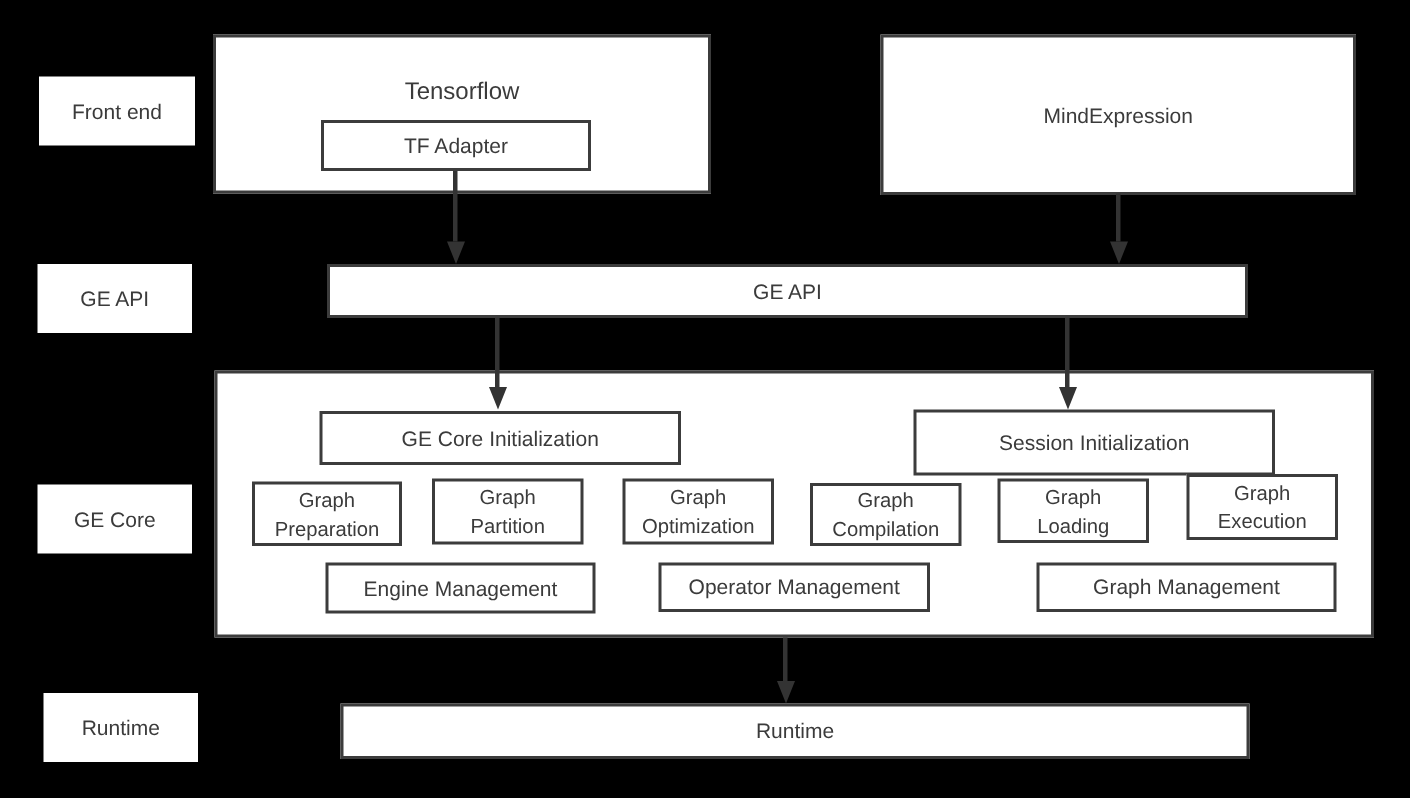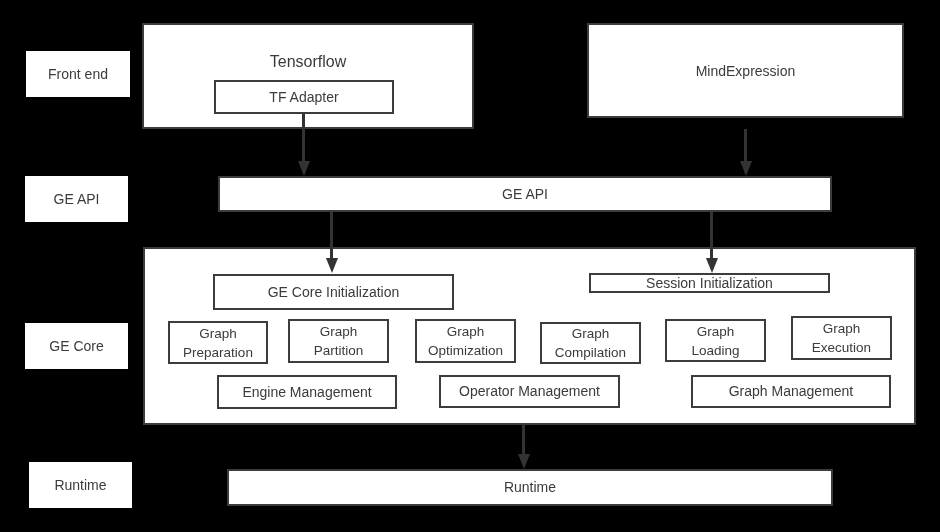--- a/index.html
+++ b/index.html
@@ -85,34 +85,34 @@
     <span>Runtime</span>
   </div>
 
   <div class="panel" style="left:142px;top:23px;width:332px;height:106px;">
     <div class="panel-title" style="top:28px;">Tensorflow</div>
     <div class="box" style="left:70px;top:55px;width:180px;height:34px;">
       <span class="lbl">TF Adapter</span>
     </div>
   </div>
 
-  <div class="panel" style="left:587px;top:23px;width:317px;height:95px;">
+  <div class="panel" style="left:587px;top:23px;width:317px;height:107px;">
     <div class="panel-title-centered">MindExpression</div>
   </div>
 
   <div class="box" style="left:218px;top:176px;width:614px;height:36px;">
     <span class="lbl">GE API</span>
   </div>
 
   <div class="panel" style="left:143px;top:247px;width:773px;height:178px;padding-left:12px;">
 
     <div class="box" style="left:68px;top:25px;width:241px;height:36px;">
       <span class="lbl">GE Core Initialization</span>
     </div>
-    <div class="box" style="left:444px;top:24px;width:241px;height:20px;">
+    <div class="box" style="left:464px;top:24px;width:241px;height:44px;">
       <span class="lbl">Session Initialization</span>
     </div>
 
     <div class="box two-line" style="left:23px;top:72px;width:100px;height:43px;">
       <span class="lbl">Graph
 Preparation</span>
     </div>
     <div class="box two-line" style="left:143px;top:70px;width:101px;height:44px;">
       <span class="lbl">Graph
 Partition</span>

